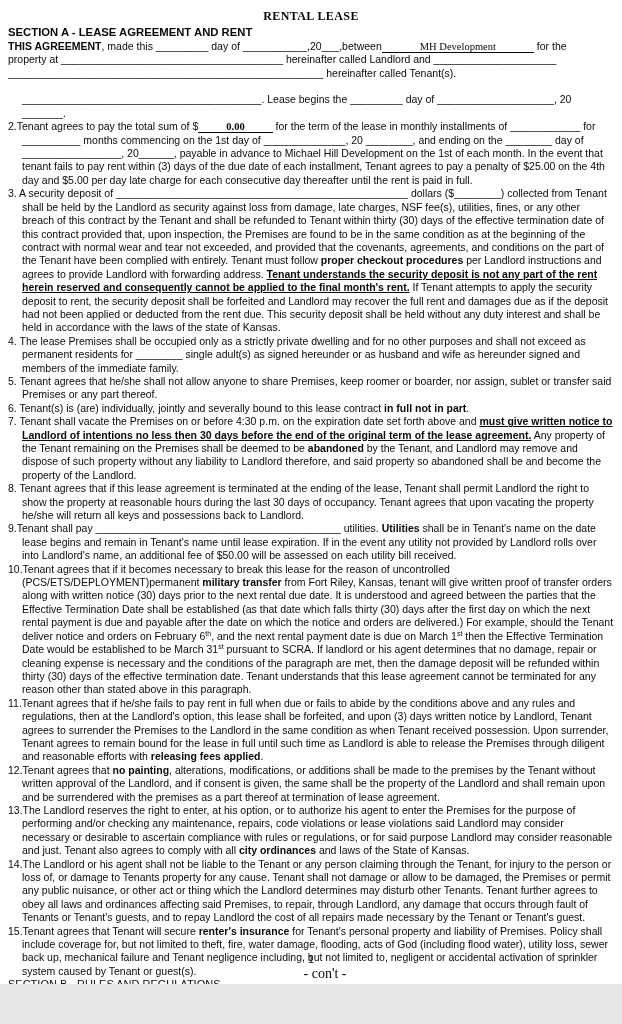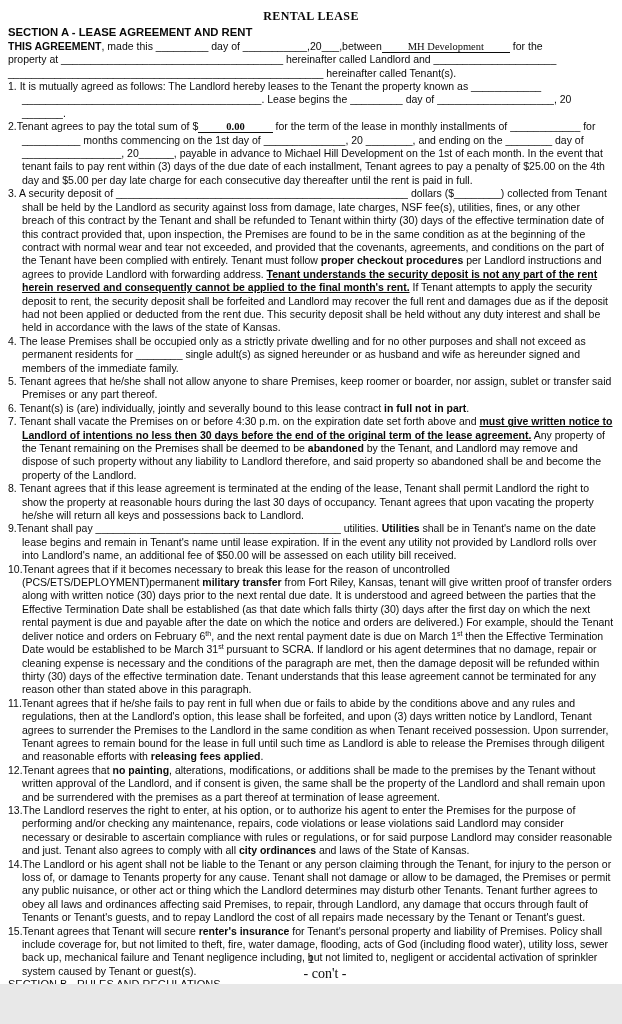--- a/index.html
+++ b/index.html
@@ -29,36 +29,36 @@
   .para { }
   .item { padding-left:14px; text-indent:-14px; }
   .b  { font-weight:bold;text-align:right; }
   .bu { font-weight:bold; text-decoration:underline;text-align:center; }
   .sup { vertical-align:super; font-size:7px; line-height:0; }
   .fill {
     font-family:"Liberation Serif","DejaVu Serif",serif;
     border-bottom:1px solid #0a0a0a;
     white-space:nowrap;
   }
-  .fill-wide { padding:0 26px;text-align:center; }
+  .fill-wide { padding:0 38px;text-align:center; }
   .fill-mid  { padding:0 28px;font-weight:bold; }
   .footer { position:absolute; bottom:4px; left:0; right:0; text-align:center; }
   .page-num { font-size:11.5px; }
   .cont-note { font-family:"Liberation Serif","DejaVu Serif",serif; font-size:14px;padding-left:28px; }
 </style>
 </head>
 <body>
 
 <div id="page">
   <div class="title">RENTAL LEASE</div>
 
   <div class="sec-heading">SECTION A - LEASE AGREEMENT AND RENT</div>
   <div class="para"><span class="b">THIS AGREEMENT</span><span>, made this _________ day of ___________,20___,between</span><span class="fill fill-wide">MH Development</span><span> for the</span><br><span>property at ______________________________________ hereinafter called Landlord and _____________________</span><br><span>______________________________________________________ hereinafter called Tenant(s).</span></div>
 
-  <div class="item"><span>1. It is mutually agreed as follows: The Landlord hereby leases to the Tenant the property known as ____________</span><br><span>_________________________________________.  Lease begins the _________ day of ____________________, 20 _______.</span><br></div>
+  <div class="item"><br><span>_________________________________________.  Lease begins the _________ day of ____________________, 20 _______.</span><br></div>
   <div class="item"><span>2.Tenant agrees to pay the total sum of $</span><span class="fill fill-mid">0.00</span><span> for the term of the lease in monthly installments of ____________ for __________ months commencing on the 1st day of ______________, 20 ________, and ending on the ________ day of _________________, 20______, payable in advance to Michael Hill Development on the 1st of each month.  In the event that tenant fails to pay rent within (3) days of the due date of each installment, Tenant agrees to pay a penalty of $25.00 on the 4th day and $5.00 per day late charge for each consecutive day thereafter until the rent is paid in full.</span></div>
   <div class="item"><span>3. A security deposit of __________________________________________________ dollars ($________) collected from Tenant shall be held by the Landlord as security against loss from damage, late charges, NSF fee(s), utilities, fines, or any other breach of this contract by the Tenant and shall be refunded to Tenant within thirty (30) days of the effective termination date of this contract provided that, upon inspection, the Premises are found to be in the same condition as at the beginning of the contract with normal wear and tear not exceeded, and provided that the covenants, agreements, and conditions on the part of the Tenant have been complied with entirely.  Tenant must follow </span><span class="b">proper checkout procedures</span><span> per Landlord instructions and agrees to provide Landlord with forwarding address. </span><span class="bu">Tenant understands the security deposit is not any part of the rent herein reserved and consequently cannot be applied to the final month's rent.</span><span>  If Tenant attempts to apply the security deposit to rent, the security deposit shall be forfeited and Landlord may recover the full rent and damages due as if the deposit had not been applied or deducted from the rent due. This security deposit shall be held without any duty interest and shall be held in accordance with the laws of the state of Kansas.</span></div>
   <div class="item"><span>4. The lease Premises shall be occupied only as a strictly private dwelling and for no other purposes and shall not exceed as permanent residents for ________ single adult(s) as signed hereunder or as husband and wife as hereunder signed and members of the immediate family.</span></div>
   <div class="item"><span>5. Tenant agrees that he/she shall not allow anyone to share Premises, keep roomer or boarder, nor assign, sublet or transfer said Premises or any part thereof.</span></div>
   <div class="item"><span>6. Tenant(s) is (are) individually, jointly and severally bound to this lease contract </span><span class="b">in full not in part</span><span>.</span></div>
   <div class="item"><span>7. Tenant shall vacate the Premises on or before 4:30 p.m. on the expiration date set forth above and </span><span class="bu">must give written notice to Landlord of intentions no less then 30 days before the end of the original term of the lease agreement.</span><span> Any property of the Tenant remaining on the Premises shall be deemed to be </span><span class="b">abandoned</span><span> by the Tenant, and Landlord may remove and dispose of such property without any liability to Landlord therefore, and said property so abandoned shall be and become the property of the Landlord.</span></div>
   <div class="item"><span>8. Tenant agrees that if this lease agreement is terminated at the ending of the lease, Tenant shall permit Landlord the right to show the property at reasonable hours during the last 30 days of occupancy. Tenant agrees that upon vacating the property he/she will return all keys and possessions back to Landlord.</span></div>
   <div class="item"><span>9.Tenant shall pay __________________________________________ utilities. </span><span class="b">Utilities</span><span> shall be in Tenant's name on the date lease begins and remain in Tenant's name until lease expiration. If in the event any utility not provided by Landlord rolls over into Landlord's name, an additional fee of $50.00 will be assessed on each utility bill received.</span></div>
   <div class="item"><span>10.Tenant agrees that if it becomes necessary to break this lease for the reason of uncontrolled (PCS/ETS/DEPLOYMENT)permanent </span><span class="b">military transfer</span><span> from Fort Riley, Kansas, tenant will give written proof of transfer orders along with written notice (30) days prior to the next rental due date.  It is understood and agreed between the parties that the Effective Termination Date shall be established (as that date which falls thirty (30) days after the first day on which the next rental payment is due and payable after the date on which the notice and orders are delivered.)  For example, should the Tenant deliver notice and orders on February 6</span><span class="sup">th</span><span>, and the next rental payment date is due on March 1</span><span class="sup">st</span><span> then the Effective Termination Date would be established to be March 31</span><span class="sup">st</span><span> pursuant to SCRA.  If landlord or his agent determines that no damage, repair or cleaning expense is necessary and the conditions of the paragraph are met, then the damage deposit will be refunded within thirty (30) days of the effective termination date.  Tenant understands that this lease agreement cannot be terminated for any reason other than stated above in this paragraph.</span></div>
   <div class="item"><span>11.Tenant agrees that if he/she fails to pay rent in full when due or fails to abide by the conditions above and any rules and regulations, then at the Landlord's option, this lease shall be forfeited, and upon (3) days written notice by Landlord, Tenant agrees to surrender the Premises to the Landlord in the same condition as when Tenant received possession. Upon surrender, Tenant agrees to remain bound for the lease in full until such time as Landlord is able to release the Premises through diligent and reasonable efforts with </span><span class="b">releasing fees applied</span><span>.</span></div>

